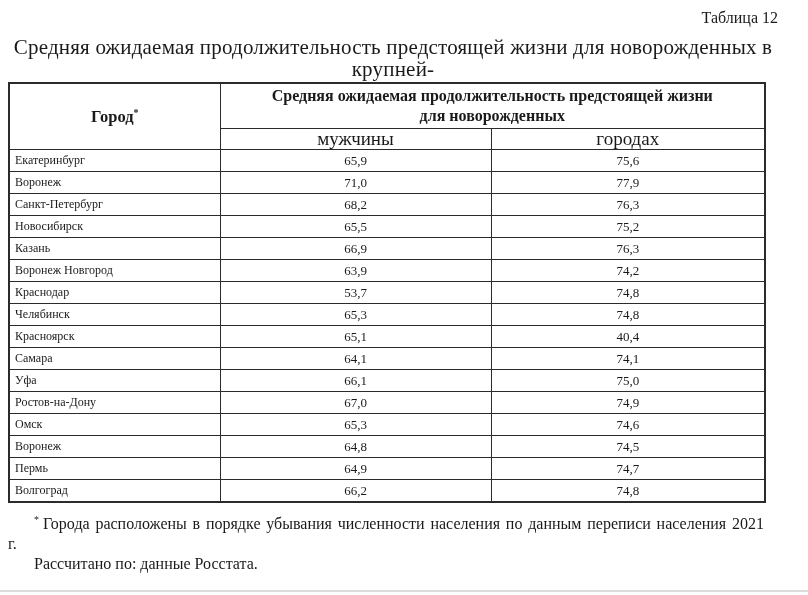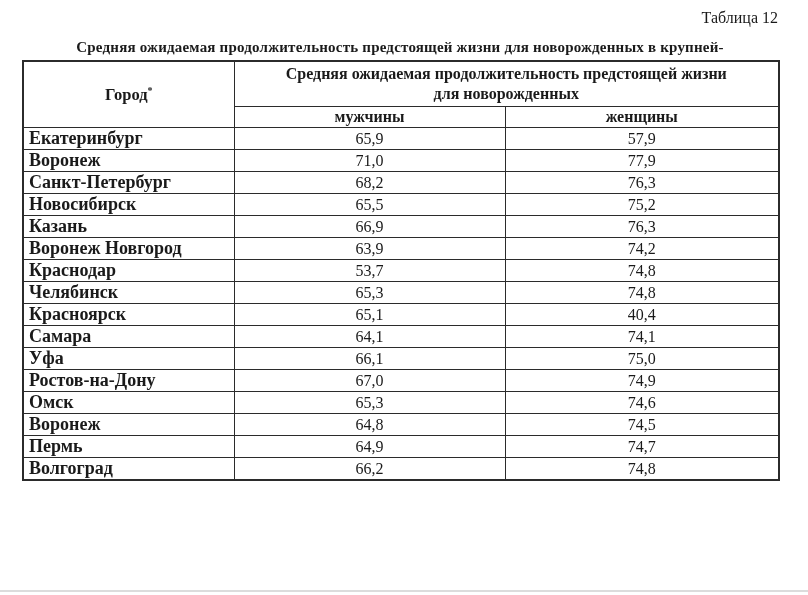--- a/index.html
+++ b/index.html
@@ -9,34 +9,34 @@
     color: #1a1a1a;
     width: 808px;
     height: 595px;
     position: relative;
     overflow: hidden;
   }
   .page {
     position: absolute;
     left: 0; top: 0;
     width: 808px; height: 595px;
-    padding: 8px 30px 0 22px;
+    padding: 8px 30px 0 8px;
     background: #ffffff;
   }
   .table-number {
     text-align: right;
     font-size: 16px;
     line-height: 20px;
     color: #1a1a1a;
   }
   .doc-title {
     margin-top: 8px;
     text-align: center;
-    font-weight: bold;
-    font-size: 15px;
+    font-weight: normal;
+    font-size: 21px;
     line-height: 22px;
     letter-spacing: 0.2px;
   }
   table.data-table {
     margin-top: 2px;
     border-collapse: collapse;
     width: 756px;
     table-layout: fixed;
   }
   table.data-table th,
@@ -62,36 +62,35 @@
     line-height: 0;
   }
   th.group-head {
     font-weight: bold;
     font-size: 16px;
     height: 44px;
     line-height: 20px;
     padding: 2px 4px;
   }
   th.sub-head {
-    font-weight: bold;
-    font-size: 16px;
+    font-weight: normal;
+    font-size: 19px;
     text-align: center;
     height: 21px;
     line-height: 20px;
   }
   td.city {
-    font-size: 18px;
+    font-size: 12px;
     height: 22px;
     line-height: 21px;
     padding-left: 5px;
     text-align: left;
-    font-weight: bold;
   }
   td.num {
-    font-size: 16px;
+    font-size: 13px;
     height: 22px;
     line-height: 21px;
     text-align: center;
   }
   .footnotes {
     margin-top: 11px;
     font-size: 16px;
     line-height: 19.5px;
     width: 756px;
   }
@@ -134,28 +133,28 @@
         <th rowspan="2" class="city-head">
           <span>Город</span><sup>*</sup>
         </th>
         <th colspan="2" class="group-head">
           <div>Средняя ожидаемая продолжительность предстоящей жизни</div>
           <div>для новорожденных</div>
         </th>
       </tr>
       <tr>
         <th class="sub-head">мужчины</th>
-        <th class="sub-head">женщины</th>
+        <th class="sub-head">городах</th>
       </tr>
     </thead>
     <tbody>
       <tr>
         <td class="city">Екатеринбург</td>
         <td class="num">65,9</td>
-        <td class="num">57,9</td>
+        <td class="num">75,6</td>
       </tr>
       <tr>
         <td class="city">Воронеж</td>
         <td class="num">71,0</td>
         <td class="num">77,9</td>
       </tr>
       <tr>
         <td class="city">Санкт-Петербург</td>
         <td class="num">68,2</td>
         <td class="num">76,3</td>
@@ -221,15 +220,19 @@
         <td class="num">74,7</td>
       </tr>
       <tr>
         <td class="city">Волгоград</td>
         <td class="num">66,2</td>
         <td class="num">74,8</td>
       </tr>
     </tbody>
   </table>
 
+  <div class="footnotes">
+    <p class="fn1"><sup>*</sup><span>Города расположены в порядке убывания численности населения по данным переписи населения 2021 г.</span></p>
+    <p class="fn2">Рассчитано по: данные Росстата.</p>
+  </div>
 
   <div class="bottom-rule"></div>
 </div>
 
 </body></html>

